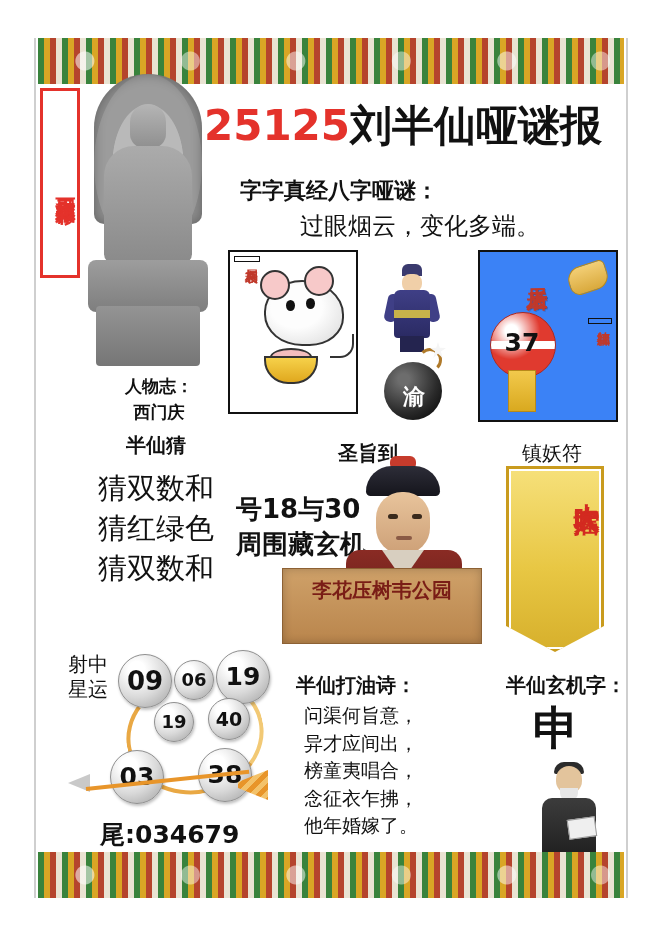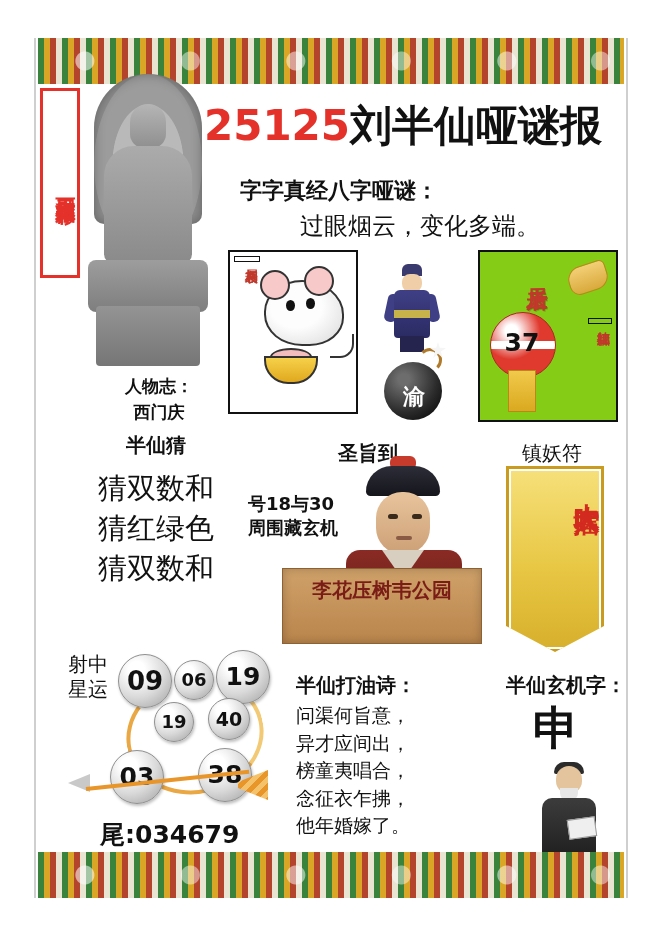--- a/index.html
+++ b/index.html
@@ -282,21 +282,21 @@
   }
 
   
   #ball-card {
     position: absolute;
     left: 478px;
     top: 250px;
     width: 136px;
     height: 168px;
     border: 2px solid #111;
-    background: #84cc16;
+    background: #3b82f6;
   }
   #ball-card .red-text {
     position: absolute;
     left: 46px; top: 20px;
     color: #c0392b;
     font-size: 21px;
     font-weight: bold;
     line-height: 1.05;
     writing-mode: vertical-rl;
     text-orientation: upright;
@@ -382,23 +382,23 @@
     text-align: center;
     font-size: 29px;
     line-height: 1.38;
     color: #111;
     font-family: "DejaVu Serif", "Liberation Serif", serif;
   }
 
   
   #num-hint {
     position: absolute;
-    left: 248px;
+    left: 236px;
     top: 492px;
-    font-size: 18px;
+    font-size: 26px;
     font-weight: bold;
     color: #111;
     line-height: 1.35;
   }
 
   
   #official-title {
     position: absolute;
     left: 338px;
     top: 440px;
@@ -590,21 +590,21 @@
   #poem-title {
     position: absolute;
     left: 296px;
     top: 672px;
     font-size: 20px;
     font-weight: bold;
     color: #111;
   }
   #poem-body {
     position: absolute;
-    left: 296px;
+    left: 304px;
     top: 702px;
     font-size: 19px;
     line-height: 1.45;
     color: #111;
     font-family: "DejaVu Serif", "Liberation Serif", serif;
   }
 
   
   #mystery-title {
     position: absolute;

